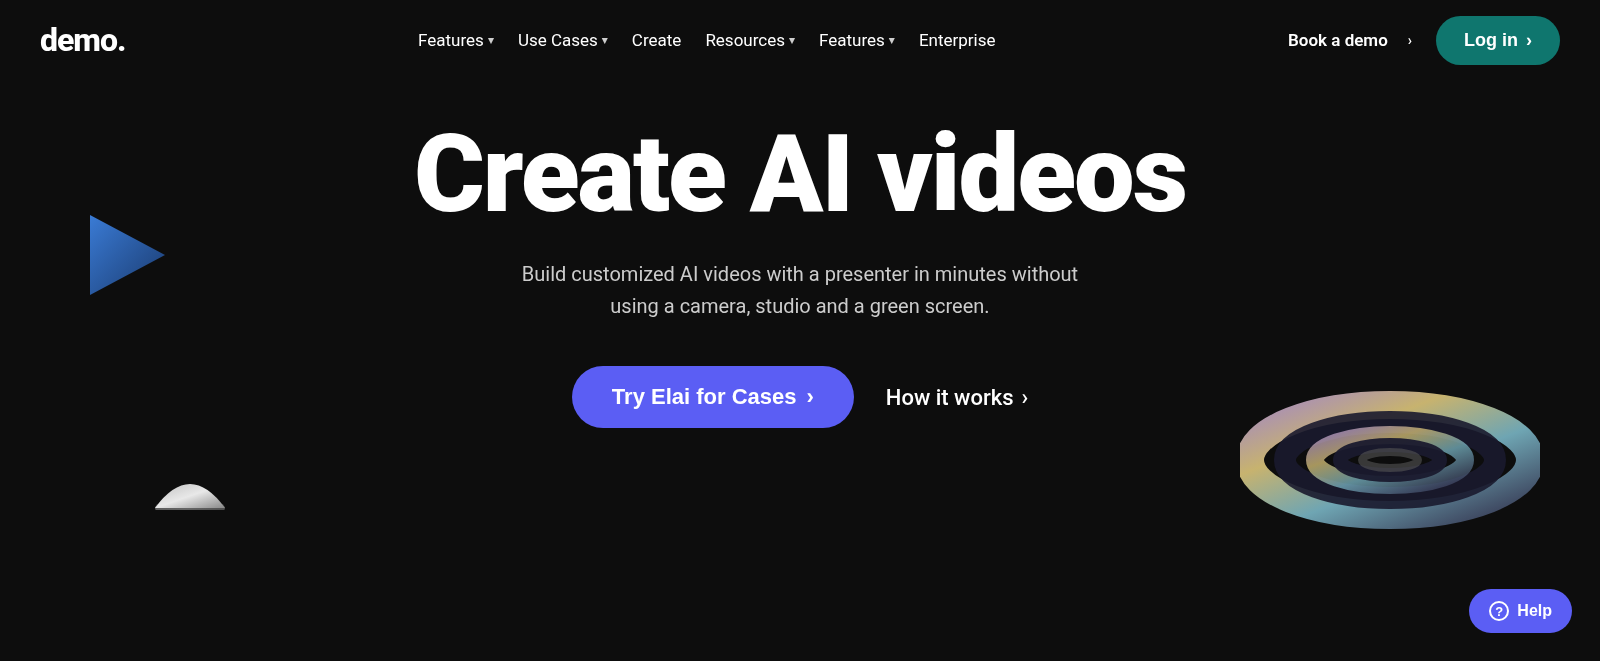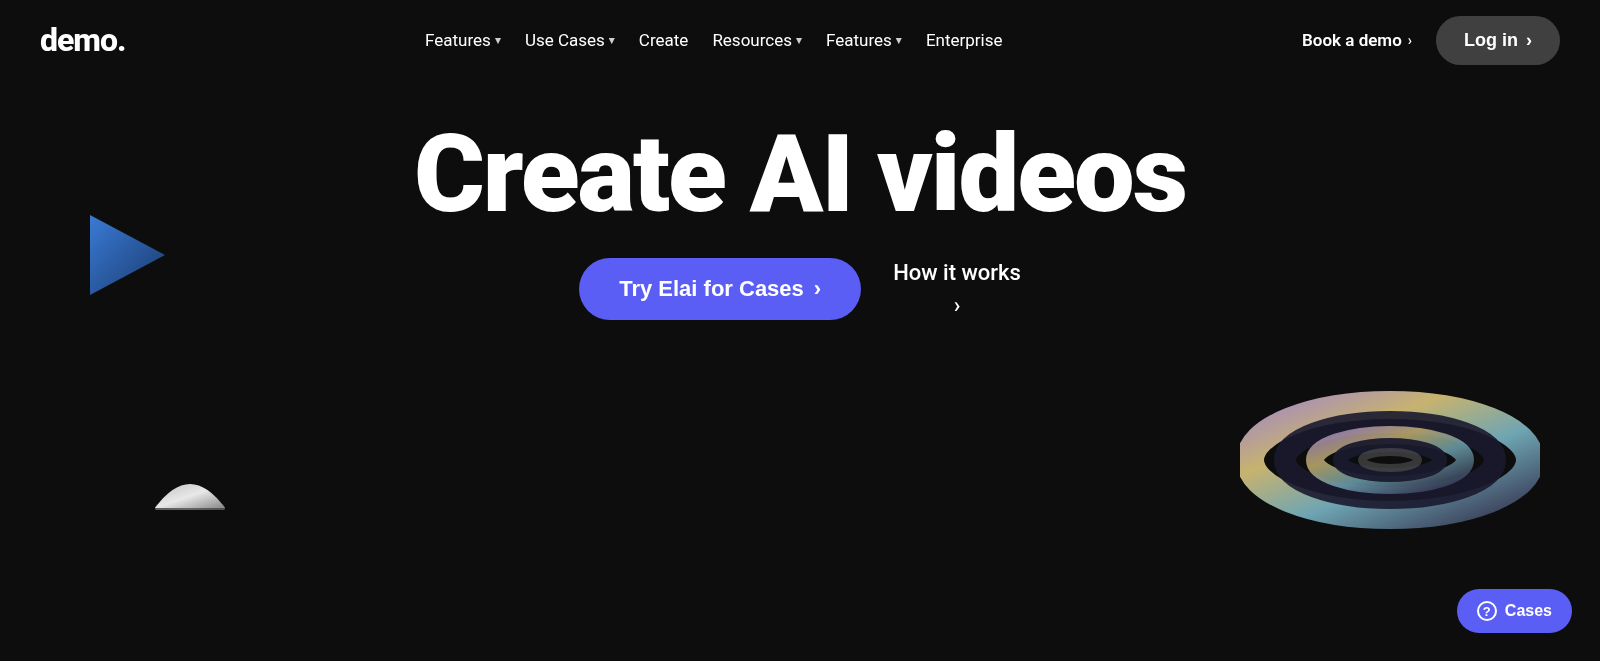--- a/index.html
+++ b/index.html
@@ -60,29 +60,29 @@
       gap: 24px;
     }
 
     .book-demo {
       color: #ffffff;
       text-decoration: none;
       font-size: 17px;
       font-weight: 600;
       display: flex;
       align-items: center;
-      gap: 6px;
+      gap: 20px;
     }
 
     .book-demo .arrow {
       font-size: 14px;
     }
 
     .login-btn {
-      background: #404040;
+      background: #0f766e;
       color: #ffffff;
       border: none;
       border-radius: 50px;
       padding: 14px 28px;
       font-size: 18px;
       font-weight: 600;
       cursor: pointer;
       display: flex;
       align-items: center;
       gap: 8px;
@@ -138,21 +138,20 @@
     }
 
     .how-it-works {
       color: #ffffff;
       text-decoration: none;
       font-size: 22px;
       font-weight: 500;
       display: flex;
       align-items: center;
       gap: 8px;
-      flex-direction: column;
     }
 
     
     .shape-play {
       position: absolute;
       left: 80px;
       top: 130px;
       width: 90px;
       height: 90px;
     }
@@ -280,29 +279,30 @@
     <ellipse cx="150" cy="100" rx="105" ry="38" fill="none" stroke="#1a1a2e" stroke-width="22" opacity="0.9"></ellipse>
     <ellipse cx="150" cy="100" rx="75" ry="25" fill="none" stroke="url(#ringGrad1)" stroke-width="18" opacity="0.7"></ellipse>
     <ellipse cx="150" cy="100" rx="50" ry="15" fill="none" stroke="#1a1a2e" stroke-width="14" opacity="0.95"></ellipse>
     <ellipse cx="150" cy="100" rx="28" ry="8" fill="none" stroke="#555" stroke-width="8" opacity="0.6"></ellipse>
   </svg>
 
   <h1>
     <span>Create AI videos</span><br>
   </h1>
 
+  <p>Build customized AI videos with a presenter in minutes without using a camera, studio and a green screen.</p>
 
   <div class="hero-buttons">
     <button class="try-btn">
       <span>Try Elai for Cases</span>
       <span>›</span>
     </button>
     <a href="#" class="how-it-works">
       <span>How it works</span>
       <span>›</span>
     </a>
   </div>
 </section>
 
 <button class="help-btn">
   <span style="width:20px;height:20px;border:2px solid white;border-radius:50%;display:inline-flex;align-items:center;justify-content:center;font-size:13px;font-weight:700;">?</span>
-  <span>Cases</span>
+  <span>Help</span>
 </button>
 
 </body></html>

